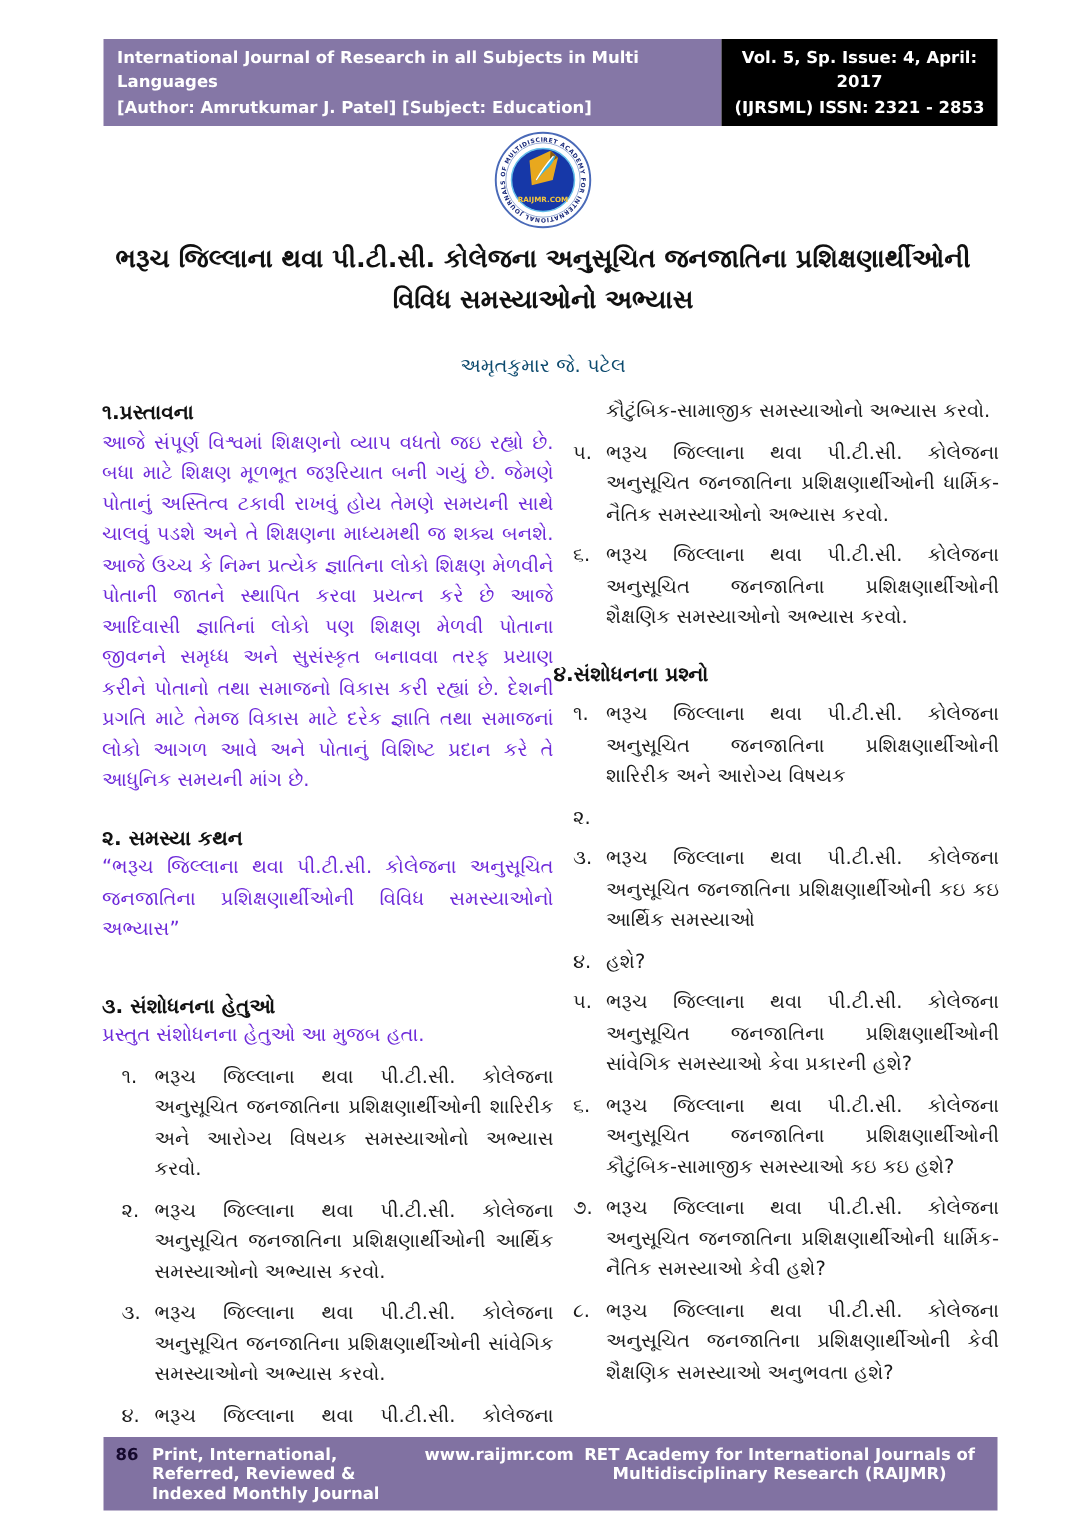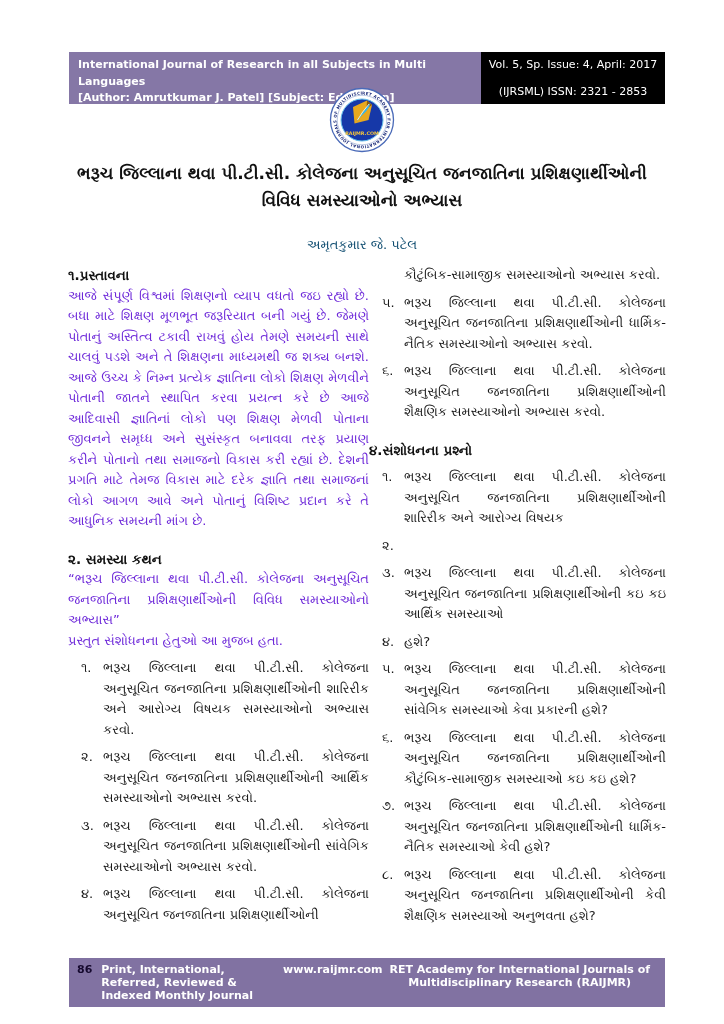--- a/index.html
+++ b/index.html
@@ -6,38 +6,39 @@
   html, body { background: #ffffff; }
   body { font-family: "DejaVu Sans", "Liberation Sans", sans-serif; }
   .page {
     position: relative;
     width: 724px; height: 1024px;
     background: #ffffff;
     overflow: hidden;
   }
   
   .header {
-    position: absolute; left: 69px; top: 52px;
+    position: absolute; left: 69px; top: 32px;
     width: 596px; height: 52px;
     display: flex;
+    align-items: flex-end;
   }
   .header-left {
     flex: 1;
     background: #8577A6;
     color: #ffffff;
     font-size: 11px; font-weight: bold;
     padding: 5px 6px 4px 9px;
     display: flex; flex-direction: column; justify-content: space-between;
     line-height: 1.5;
   }
   .header-right {
     width: 184px;
     background: #000000;
     color: #ffffff;
-    font-size: 11px; font-weight: normal;
+    font-size: 11px; font-weight: bold;
     padding: 5px 4px 4px 4px;
     display: flex; flex-direction: column; justify-content: space-between;
     text-align: center;
     line-height: 1.5;
   }
   
   .logo-wrap {
     position: absolute; left: 0; top: 87px; width: 724px;
     display: flex; justify-content: center;
   }
@@ -140,20 +141,21 @@
 
   <div class="columns">
 
     <div class="col">
       <div class="h">૧.પ્રસ્તાવના</div>
       <p class="body j">આજે સંપૂર્ણ વિશ્વમાં શિક્ષણનો વ્યાપ વધતો જઇ રહ્યો છે. બધા માટે શિક્ષણ મૂળભૂત જરૂરિયાત બની ગયું છે. જેમણે પોતાનું અસ્તિત્વ ટકાવી રાખવું હોય તેમણે સમયની સાથે ચાલવું પડશે અને તે શિક્ષણના માધ્યમથી જ શક્ય બનશે. આજે ઉચ્ચ કે નિમ્ન પ્રત્યેક જ્ઞાતિના લોકો શિક્ષણ મેળવીને પોતાની જાતને સ્થાપિત કરવા પ્રયત્ન કરે છે આજે આદિવાસી જ્ઞાતિનાં લોકો પણ શિક્ષણ મેળવી પોતાના જીવનને સમૃધ્ધ અને સુસંસ્કૃત બનાવવા તરફ પ્રયાણ કરીને પોતાનો તથા સમાજનો વિકાસ કરી રહ્યાં છે. દેશની પ્રગતિ માટે તેમજ વિકાસ માટે દરેક જ્ઞાતિ તથા સમાજનાં લોકો આગળ આવે અને પોતાનું વિશિષ્ટ પ્રદાન કરે તે આધુનિક સમયની માંગ છે.</p>
 
       <div class="h mt">૨. સમસ્યા કથન</div>
       <p class="body j">“ભરૂચ જિલ્લાના થવા પી.ટી.સી. કોલેજના અનુસૂચિત જનજાતિના પ્રશિક્ષણાર્થીઓની વિવિધ સમસ્યાઓનો અભ્યાસ”</p>
 
+      <div class="h mtl">૩. સંશોધનના હેતુઓ</div>
       <p class="body">પ્રસ્તુત સંશોધનના હેતુઓ આ મુજબ હતા.</p>
 
       <div class="list">
         <div class="li">
           <span class="num">૧.</span>
           <span class="t">ભરૂચ જિલ્લાના થવા પી.ટી.સી. કોલેજના અનુસૂચિત જનજાતિના પ્રશિક્ષણાર્થીઓની શારિરીક અને આરોગ્ય વિષયક સમસ્યાઓનો અભ્યાસ કરવો.</span>
         </div>
         <div class="li">
           <span class="num">૨.</span>
           <span class="t">ભરૂચ જિલ્લાના થવા પી.ટી.સી. કોલેજના અનુસૂચિત જનજાતિના પ્રશિક્ષણાર્થીઓની આર્થિક સમસ્યાઓનો અભ્યાસ કરવો.</span>

